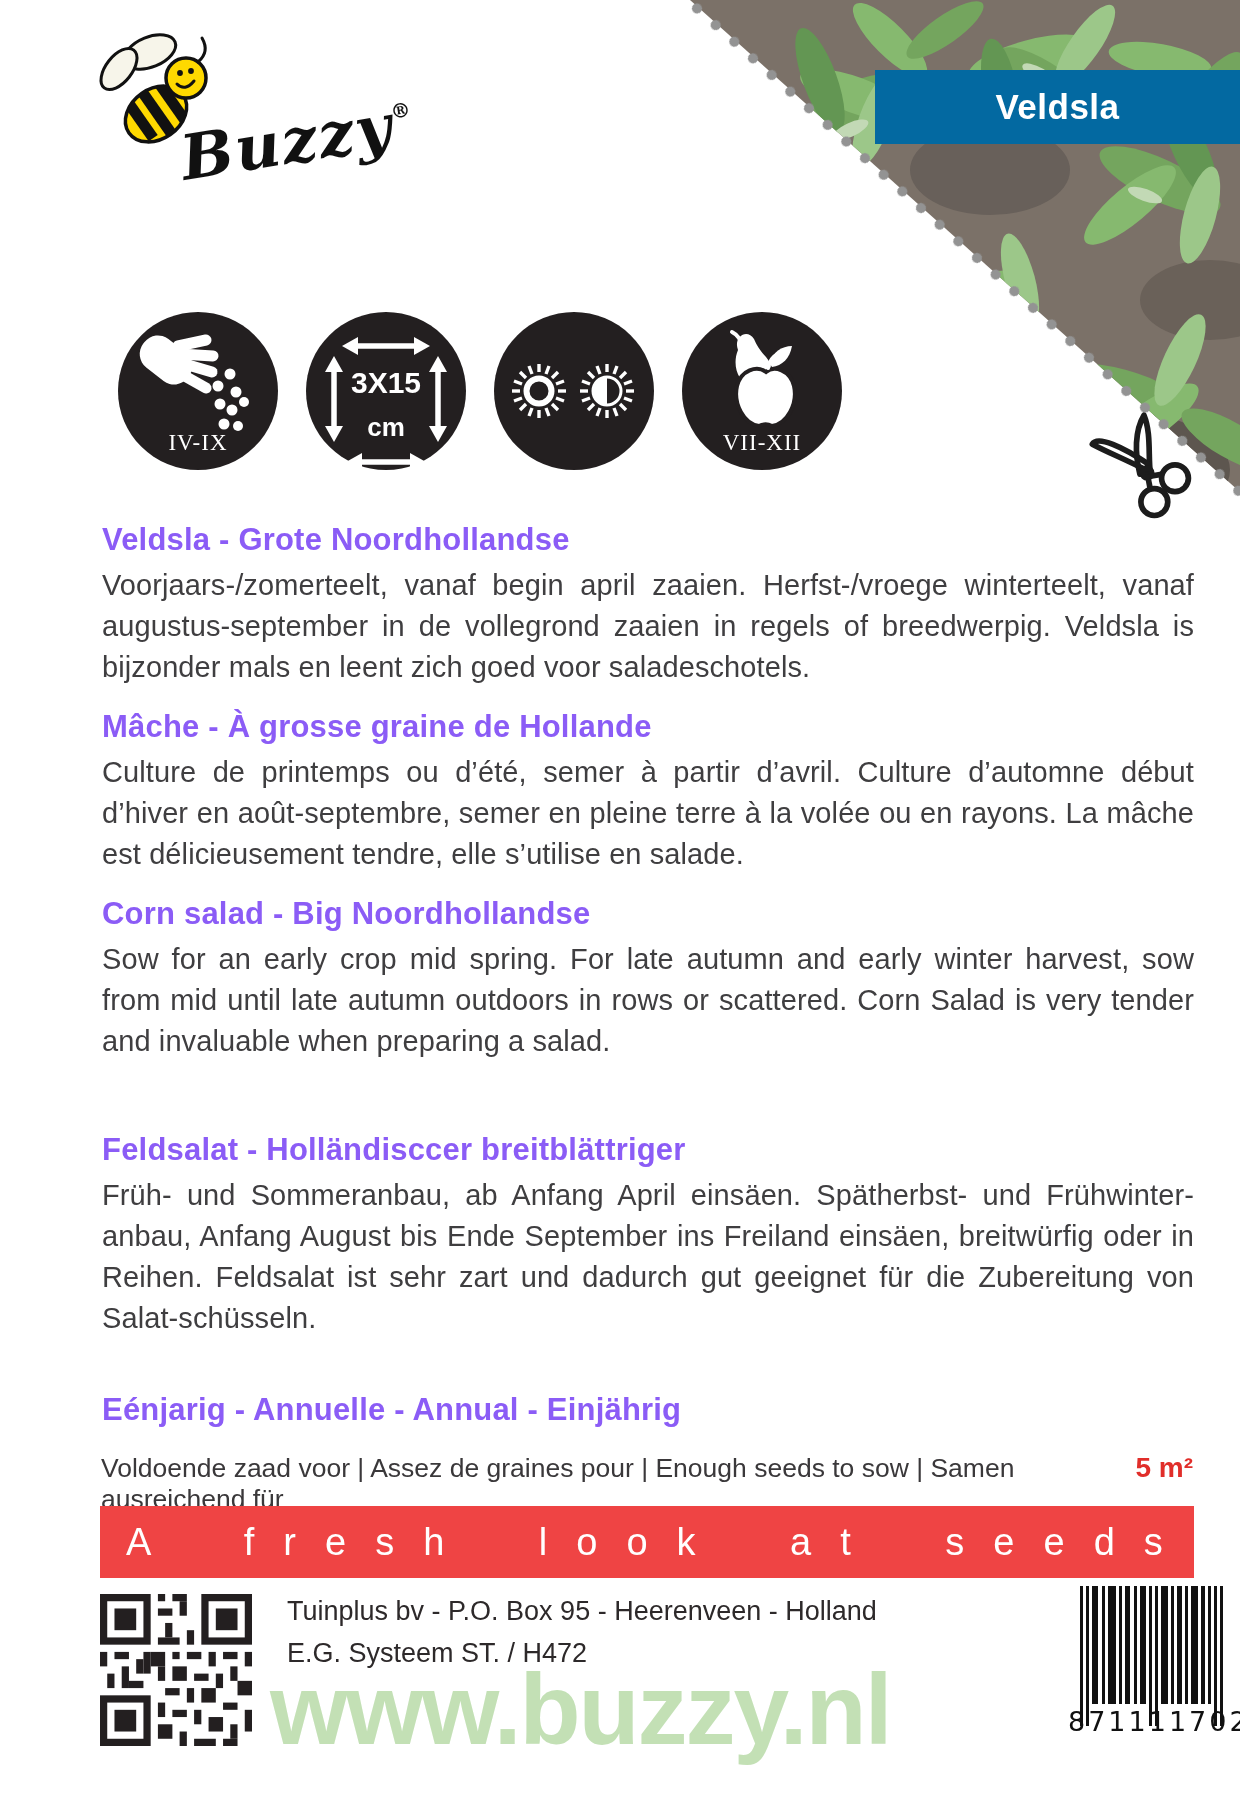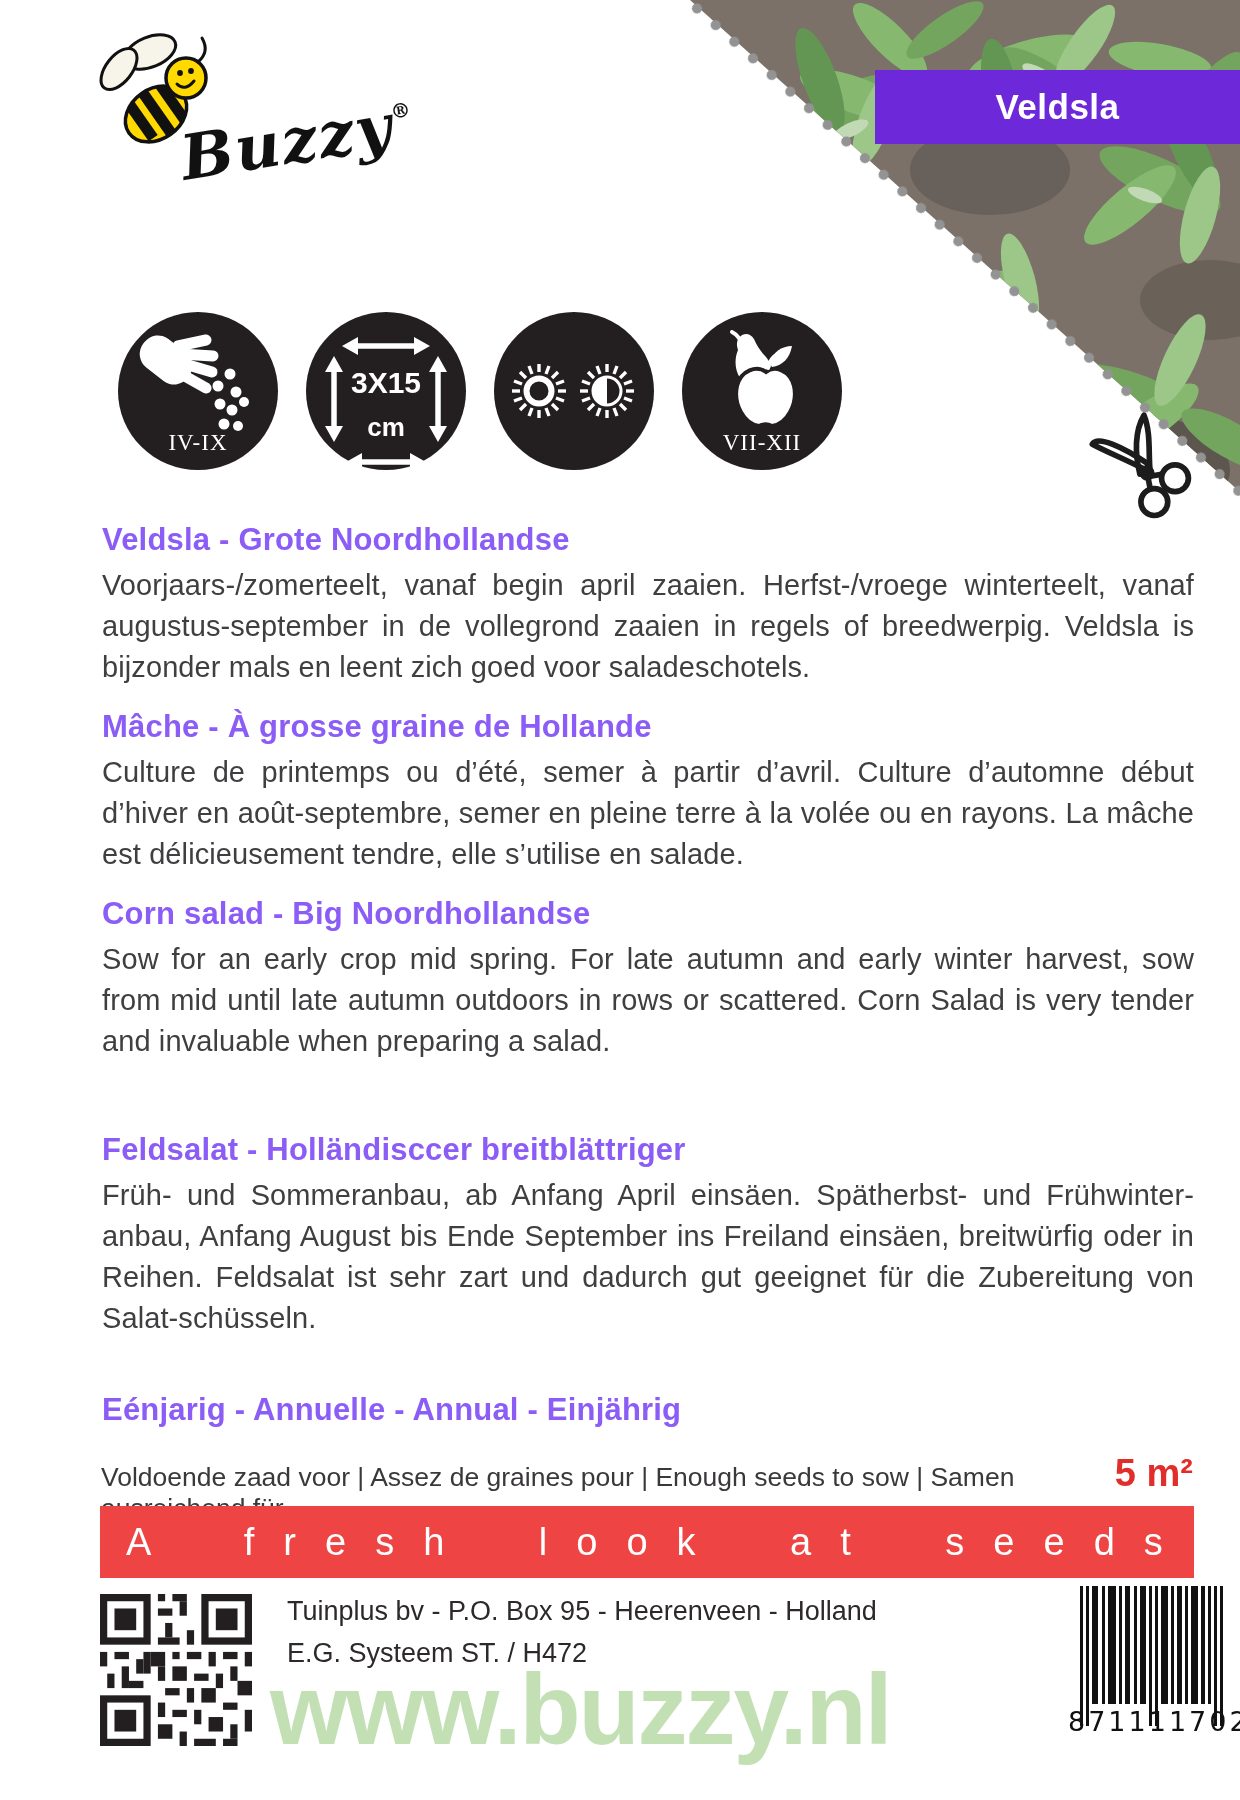--- a/index.html
+++ b/index.html
@@ -14,21 +14,21 @@
     clip-path:polygon(0 0,100% 0,100% 100%);
   }
   .dotted-cut{
     position:absolute;left:688px;top:-5px;width:742px;height:11px;
     transform-origin:0 50%;transform:rotate(41.7deg);
     background-image:radial-gradient(circle at 12px 5.5px,#939393 4.6px,rgba(0,0,0,0) 5.4px);
     background-size:25px 11px;background-repeat:repeat-x;z-index:6;
   }
   .variety-banner{
     position:absolute;left:875px;top:70px;width:365px;height:74px;
-    background:#6d28d9;z-index:5;display:flex;align-items:center;justify-content:center;
+    background:#0369a1;z-index:5;display:flex;align-items:center;justify-content:center;
   }
   .variety-banner span{color:#fff;font-size:35px;font-weight:bold;letter-spacing:.5px;}
   .scissors{position:absolute;left:1082px;top:408px;width:124px;height:124px;z-index:7;}
   
   .logo{position:absolute;left:88px;top:26px;width:260px;height:190px;}
   .logo-bee{position:absolute;left:0;top:0;width:150px;height:150px;}
   .logo-word{
     position:absolute;left:92px;top:78px;transform:rotate(-9deg);
     font-family:"DejaVu Serif",serif;font-style:italic;font-weight:bold;
     font-size:62px;color:#111;letter-spacing:2px;white-space:nowrap;
@@ -51,21 +51,21 @@
   .sec p{
     margin:0;font-size:29px;line-height:41px;text-align:justify;color:#3f3e40;
     letter-spacing:.1px;
   }
   #sec-nl{top:522px;} #sec-fr{top:709px;} #sec-en{top:896px;} #sec-de{top:1132px;}
   #sec-annual{top:1392px;}
   .seeds-line{
     position:absolute;left:101px;top:1452px;width:1092px;font-size:26.5px;color:#3a383a;
     display:flex;align-items:baseline;
   }
-  .seeds-area{color:#e12e2a;font-weight:bold;font-size:38px;margin-left:14px;white-space:nowrap;}
+  .seeds-area{color:#e12e2a;font-weight:bold;font-size:28px;margin-left:14px;white-space:nowrap;}
   
   .tagline-bar{
     position:absolute;left:100px;top:1506px;width:1094px;height:72px;background:#ef4444;
     display:flex;align-items:center;overflow:hidden;
   }
   .tagline-bar span{
     color:#fff;font-size:38px;font-weight:normal;letter-spacing:29px;word-spacing:26px;
     padding-left:26px;white-space:nowrap;font-family:"Liberation Sans",sans-serif;
   }
   

